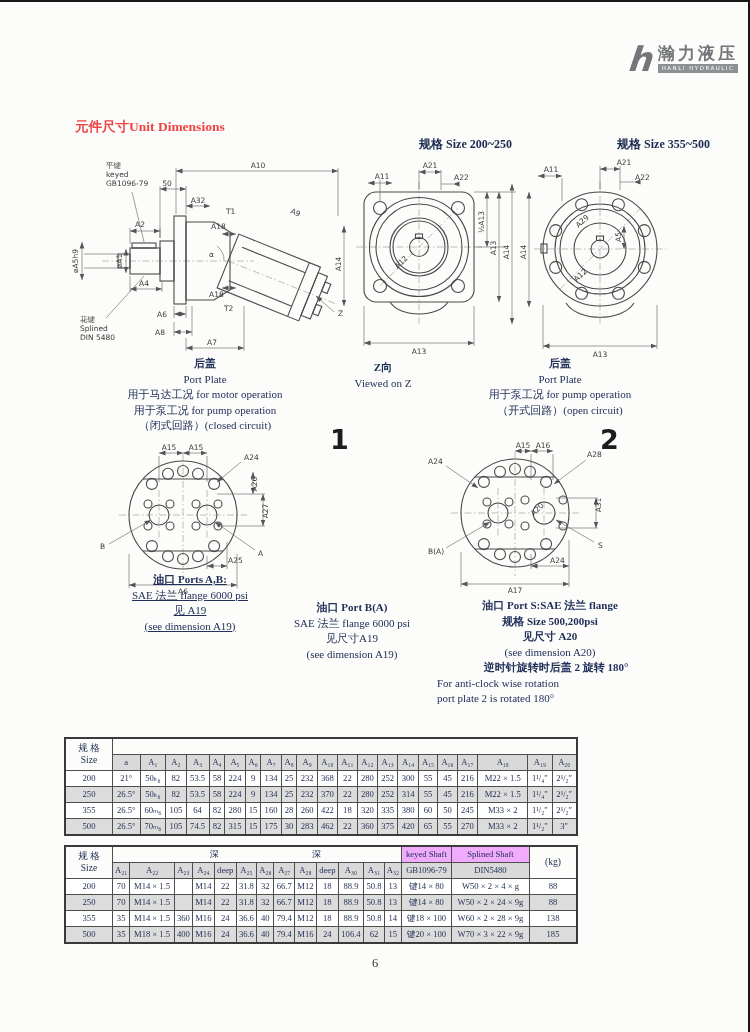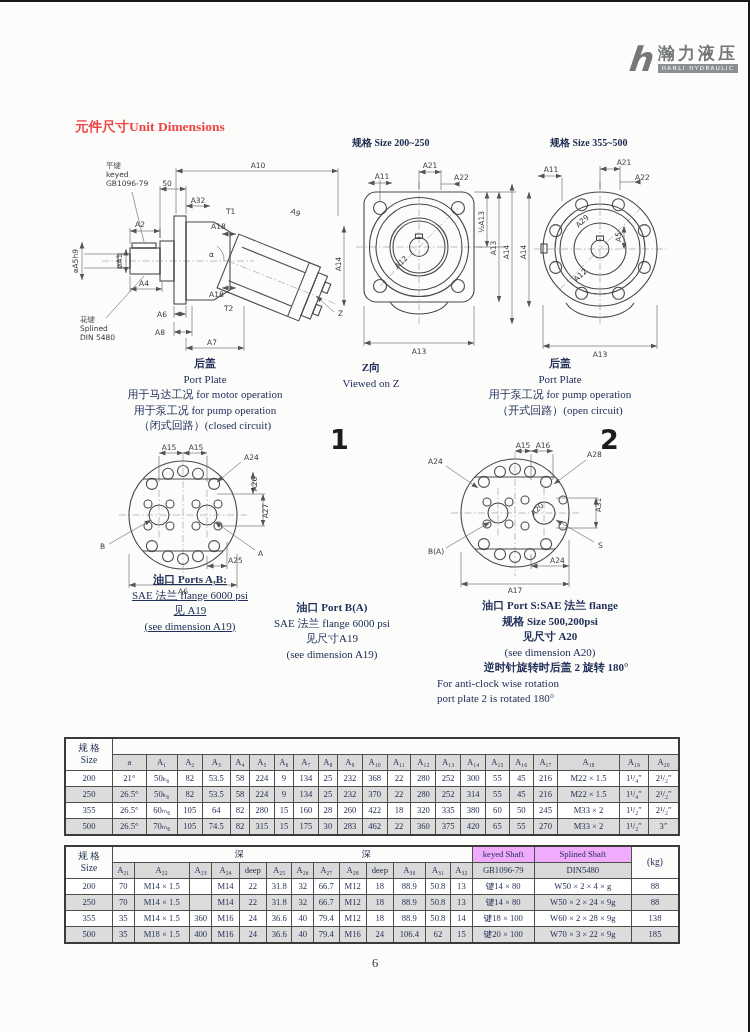--- a/index.html
+++ b/index.html
@@ -11,34 +11,34 @@
   
   .logo{position:absolute;top:44px;right:12px;display:flex;align-items:flex-start;gap:4px;}
   .logo-symbol{font-family:"DejaVu Sans",sans-serif;font-size:34px;line-height:30px;font-weight:bold;
                font-style:italic;color:#73777a;transform:skewX(-8deg);}
   .logo-right{display:flex;flex-direction:column;align-items:stretch;}
   .logo-cn{font-size:17px;font-weight:bold;letter-spacing:3px;color:#73777a;line-height:20px;}
   .logo-bar{background:#8d9093;color:#fff;font-family:"DejaVu Sans",sans-serif;font-size:5.5px;
             letter-spacing:1.5px;text-align:center;padding:1px 0;line-height:7px;}
 
   .title{position:absolute;left:75px;top:118px;font-size:13.5px;font-weight:bold;color:#ef4444;}
-  .size-hdr{position:absolute;top:136px;width:160px;text-align:left;font-size:10px;font-weight:bold;color:#1c2a50;}
+  .size-hdr{position:absolute;top:136px;width:160px;text-align:right;font-size:12px;font-weight:bold;color:#1c2a50;}
 
   .caption{position:absolute;text-align:center;font-size:11px;line-height:15.5px;color:#22305a;}
   .caption .b{font-weight:bold;}
   .bignum{position:absolute;font-family:"DejaVu Sans",sans-serif;font-size:27px;font-weight:bold;color:#1c1c1c;}
 
   svg.draw{position:absolute;}
   svg text{font-family:"DejaVu Sans",sans-serif;font-size:7.5px;fill:#3a3a3a;}
   .ol{stroke:#4a4a4a;fill:none;stroke-width:1.1;}
   .dim{stroke:#6a6a6a;fill:none;stroke-width:0.65;}
   .cl{stroke:#8a8a8a;fill:none;stroke-width:0.55;stroke-dasharray:7 2.5 1.5 2.5;}
 
   
-  table{position:absolute;left:64px;border-collapse:collapse;width:616px;background:#fff;
+  table{position:absolute;left:64px;border-collapse:collapse;width:514px;background:#fff;
         font-family:"Liberation Serif","DejaVu Sans",serif;}
   #table1{top:737px;} #table2{top:845px;}
   th,td{border:1px solid #4e4e4e;font-size:8.6px;font-weight:normal;padding:0 1px;
         text-align:center;color:#1f2c52;height:15px;line-height:1.1;white-space:nowrap;}
   table{border:2px solid #3a3a3a;}
   .szcell{background:#fcfcfa;font-size:9.5px;width:44px;}
   .szcell div{line-height:1.25;}
   tr.ch th{background:#d9d9d9;}
   tbody tr:nth-child(even) td{background:#dcdcdc;}
   th.g{border-left:none;border-right:none;background:#fcfcfa;font-size:9px;}
@@ -266,21 +266,21 @@
   </svg>
 
   
   <div class="caption" style="left:80px;top:356px;width:250px;">
     <div class="b">后盖</div>
     <div>Port Plate</div>
     <div>用于马达工况 for motor operation</div>
     <div>用于泵工况 for pump operation</div>
     <div>（闭式回路）(closed circuit)</div>
   </div>
-  <div class="caption" style="left:316px;top:360px;width:110px;">
+  <div class="caption" style="left:328px;top:360px;width:110px;">
     <div class="b">Z向</div>
     <div>Viewed on Z</div>
   </div>
   <div class="caption" style="left:440px;top:356px;width:240px;">
     <div class="b">后盖</div>
     <div>Port Plate</div>
     <div>用于泵工况 for pump operation</div>
     <div>（开式回路）(open circuit)</div>
   </div>
 
@@ -417,21 +417,21 @@
     </g>
   </svg>
 
   
   <div class="caption" style="left:100px;top:572px;width:180px;text-decoration:underline;">
     <div class="b">油口 Ports A,B:</div>
     <div>SAE 法兰 flange 6000 psi</div>
     <div>见 A19</div>
     <div>(see dimension A19)</div>
   </div>
-  <div class="caption" style="left:252px;top:600px;width:160px;">
+  <div class="caption" style="left:272px;top:600px;width:160px;">
     <div class="b">油口 Port B(A)</div>
     <div>SAE 法兰 flange 6000 psi</div>
     <div>见尺寸A19</div>
     <div>(see dimension A19)</div>
   </div>
   <div class="caption" style="left:425px;top:598px;width:250px;">
     <div class="b">油口 Port S:SAE 法兰 flange</div>
     <div class="b">规格 Size 500,200psi</div>
     <div class="b">见尺寸 A20</div>
     <div>(see dimension A20)</div>

